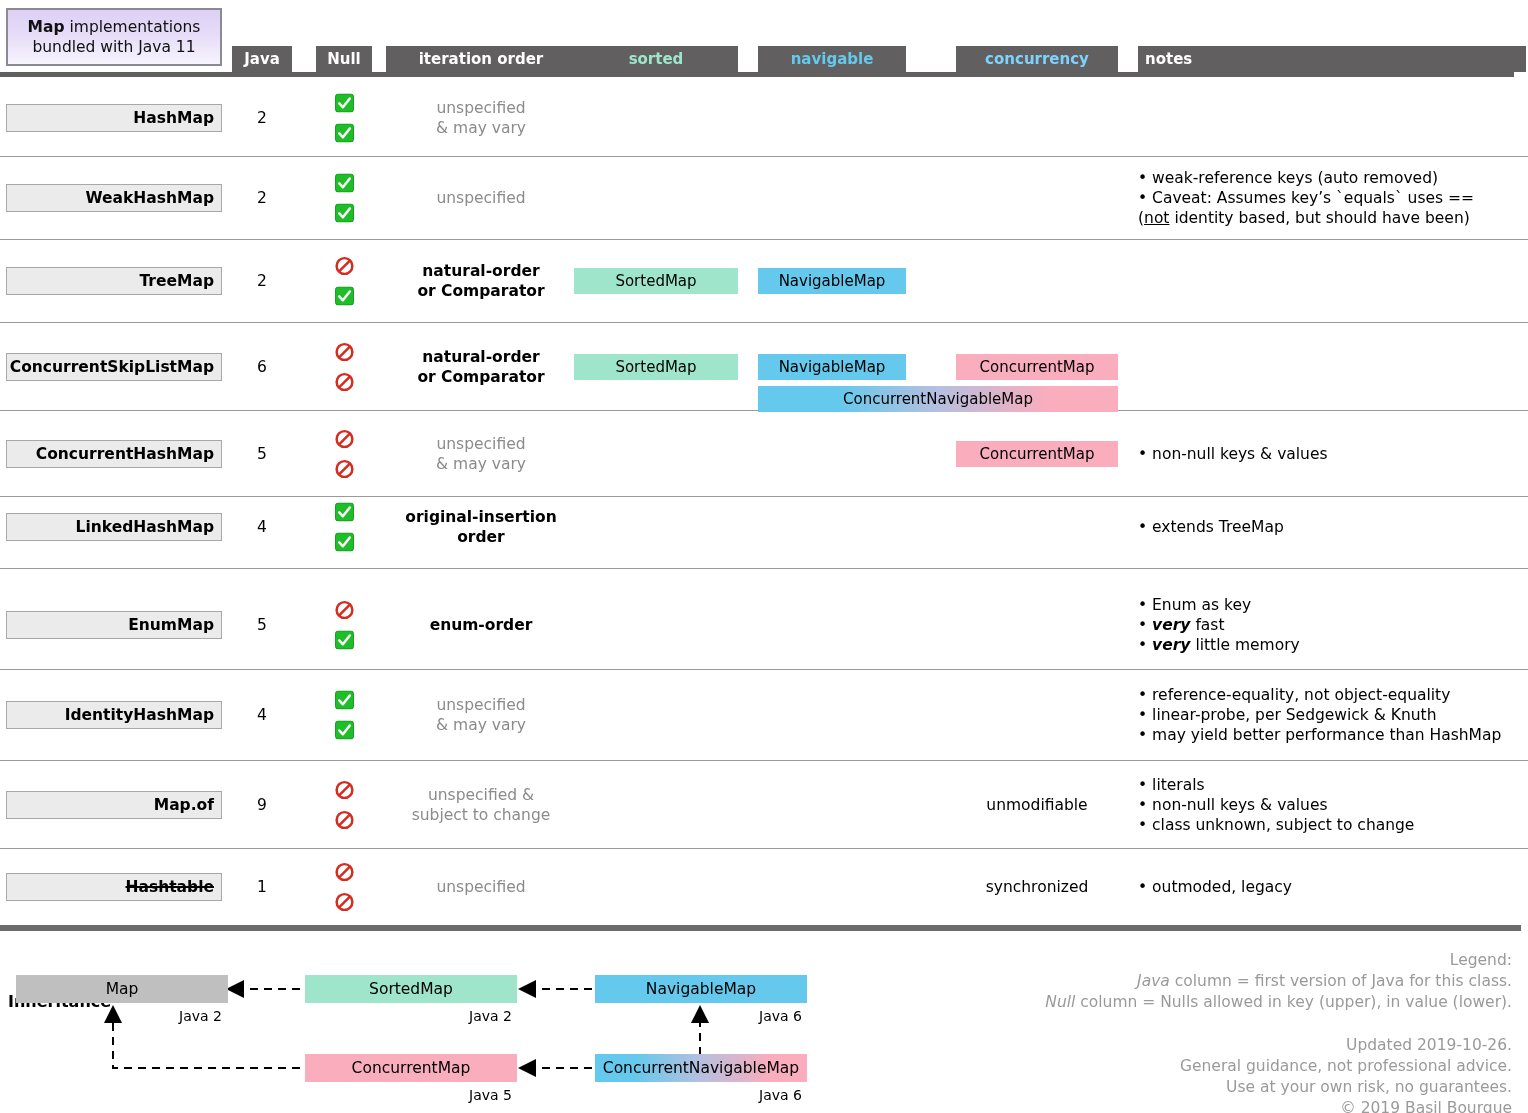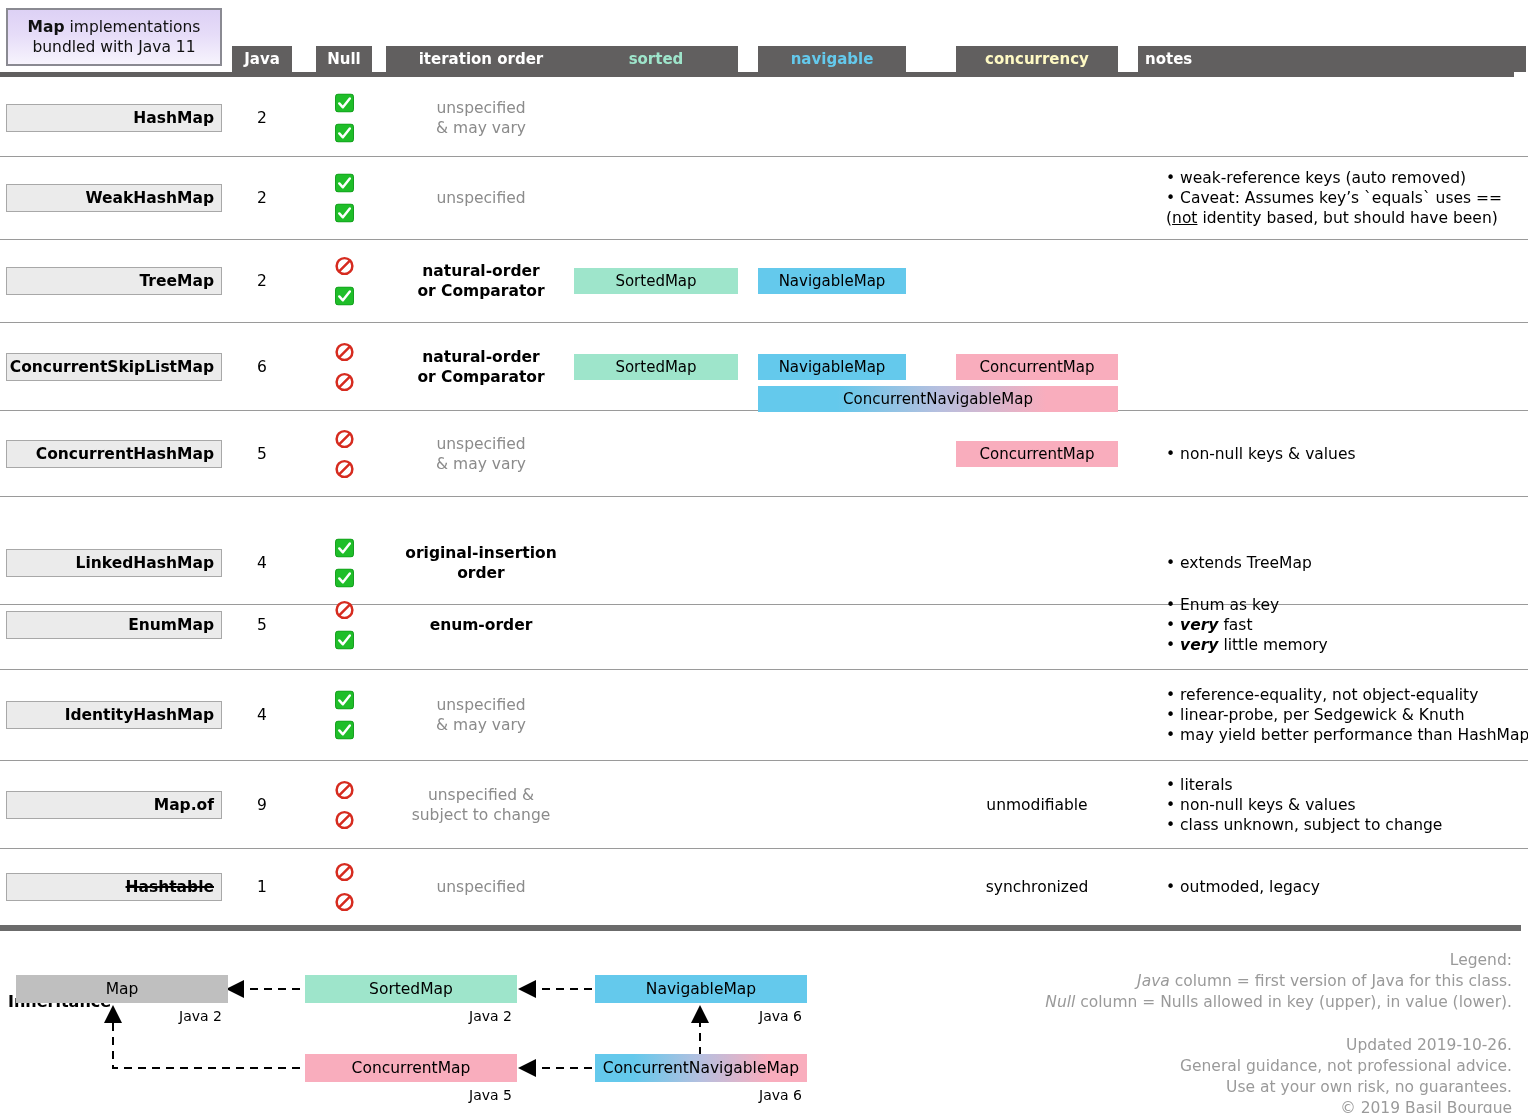--- a/index.html
+++ b/index.html
@@ -160,21 +160,21 @@
     color: #000;
   }
 
   .notes {
     top: 50%;
     transform: translateY(-50%);
     font-size: 15.5px;
     line-height: 20px;
     color: #000;
   }
-  .notes div { white-space: nowrap; margin-left: 28px; }
+  .notes div { white-space: nowrap; }
   .notes i { font-style: italic; font-weight: bold; }
   .notes u { text-decoration: underline; }
 
   
   .wide-nav-conc { left: 758px; width: 360px; }
 
   
   #divider {
     position: absolute;
     left: 0; top: 925px;
@@ -231,21 +231,21 @@
 <div id="header">
   <div id="title-box">
     <div class="l1"><b>Map</b><span> implementations</span></div>
     <div class="l2">bundled with Java 11</div>
   </div>
   <div class="hdr-cell col-java">Java</div>
   <div class="hdr-cell col-null">Null</div>
   <div class="hdr-cell col-iter">iteration order</div>
   <div class="hdr-cell col-sorted" style="color:#9ee5cb">sorted</div>
   <div class="hdr-cell col-nav" style="color:#64c9ec">navigable</div>
-  <div class="hdr-cell col-conc" style="color:#fef9c3">concurrency</div>
+  <div class="hdr-cell col-conc" style="color:#7dd3fc">concurrency</div>
   <div class="hdr-cell col-notes left-align" style="width:388px">notes</div>
   <div id="hdr-underline"></div>
 </div>
 
 <div id="rows-container">
     <div class="row" style="top: 80px; height: 77px; padding-left: 24px;">
       <div class="cell name-box col-name">HashMap</div>
       <div class="cell java-val col-java">2</div>
       <div class="cell null-col col-null">
         <svg class="mark" viewBox="0 0 20 20">
@@ -353,21 +353,21 @@
         <div>unspecified</div>
         <div>&amp; may vary</div>
       </div>
       <div class="cell badge-stack col-conc">
         <div class="badge conc">ConcurrentMap</div>
       </div>
       <div class="cell notes col-notes">
         <div>• non-null keys &amp; values</div>
       </div>
     </div>
-    <div class="row" style="top: 522px; height: 83px;">
+    <div class="row" style="top: 486px; height: 83px;">
       <div class="cell name-box col-name">LinkedHashMap</div>
       <div class="cell java-val col-java">4</div>
       <div class="cell null-col col-null">
         <svg class="mark" viewBox="0 0 20 20">
           <rect x="0.5" y="0.5" width="19" height="19" rx="3" fill="#1fbe29" stroke="#119a1a"></rect>
           <path d="M4.5 10.5 L8.3 14.5 L15.6 5.2" fill="none" stroke="#ffffff" stroke-width="2.6" stroke-linecap="round" stroke-linejoin="round"></path>
         </svg>
         <svg class="mark" viewBox="0 0 20 20">
           <rect x="0.5" y="0.5" width="19" height="19" rx="3" fill="#1fbe29" stroke="#119a1a"></rect>
           <path d="M4.5 10.5 L8.3 14.5 L15.6 5.2" fill="none" stroke="#ffffff" stroke-width="2.6" stroke-linecap="round" stroke-linejoin="round"></path>

